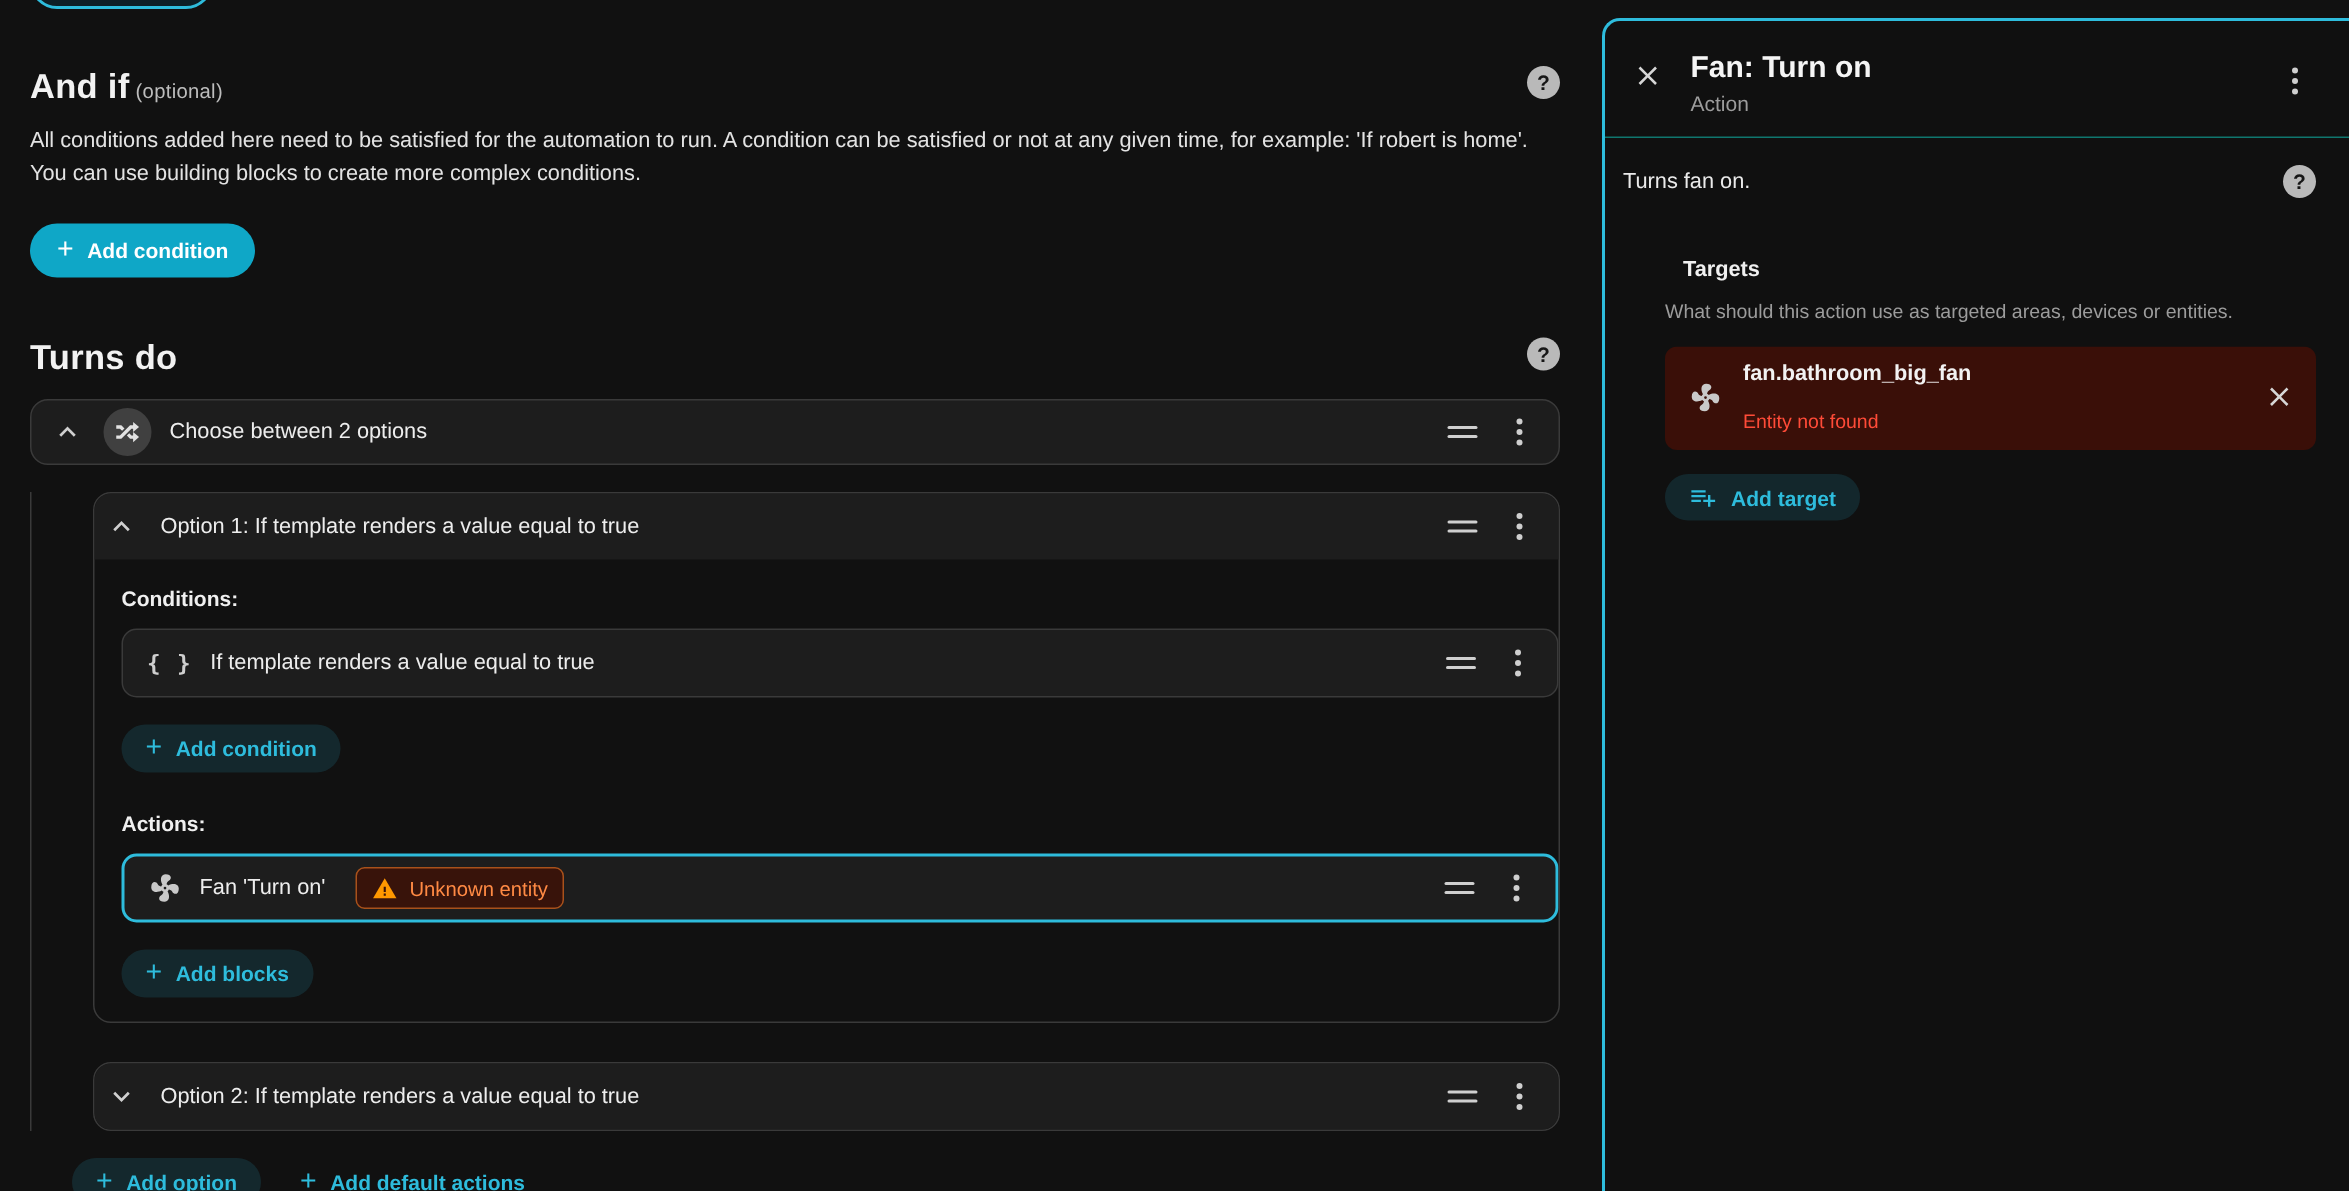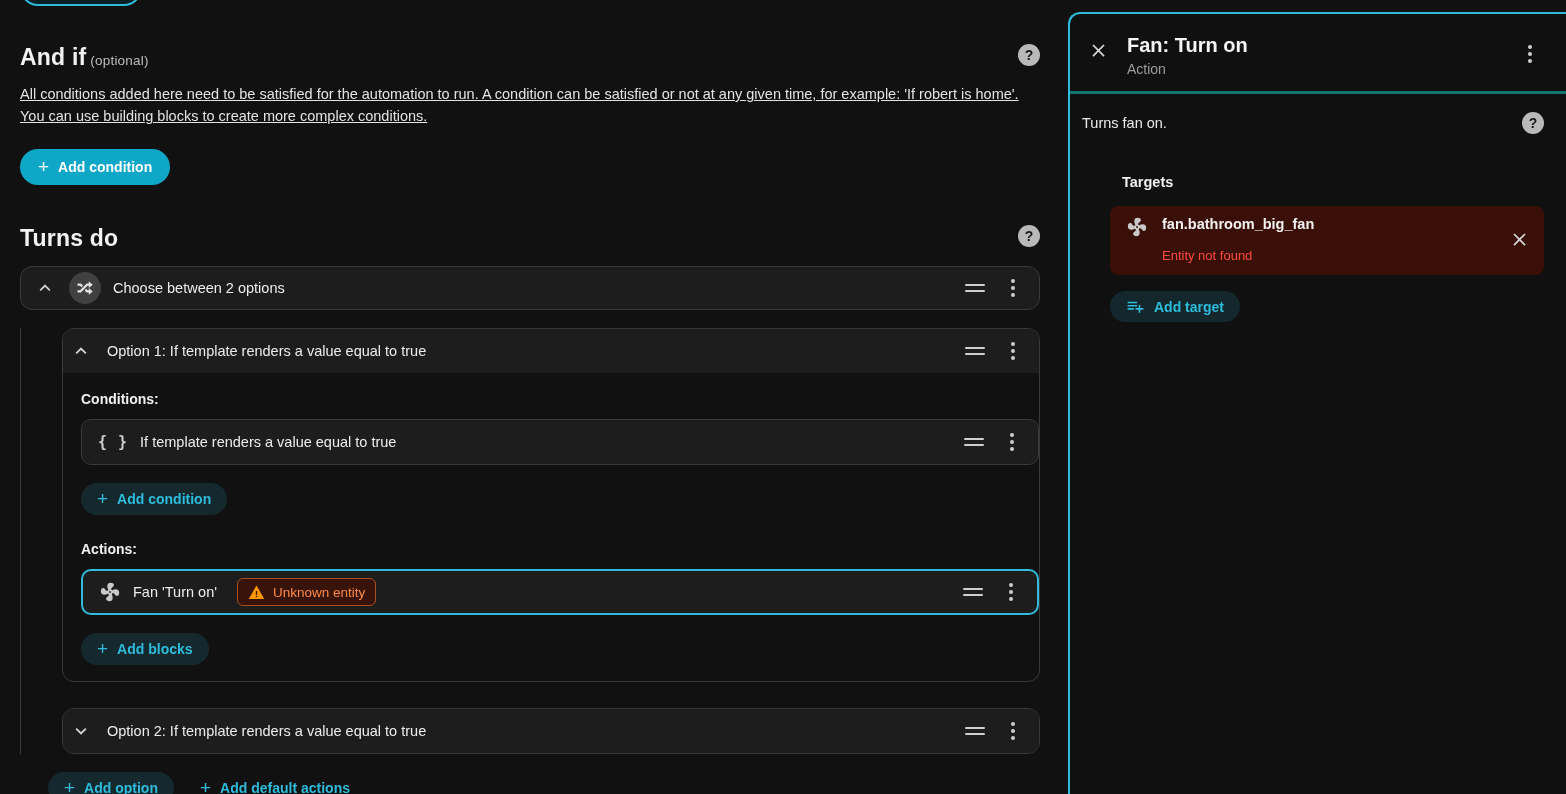--- a/index.html
+++ b/index.html
@@ -29,21 +29,21 @@
   .left{position:absolute;left:0;top:0;width:1068px;height:100%;padding:4px 28px 0 20px;}
   .partial-top-btn{position:absolute;top:-30px;left:20px;width:122px;height:36px;border-radius:18px;
     border:2px solid var(--accent-light);background:#0d1f26;}
   .section-head{display:flex;justify-content:space-between;align-items:flex-start;}
   .head-andif{margin-top:40px;}
   .head-thendo{margin-top:40px;}
   h2{font-size:23px;font-weight:700;color:#f2f2f2;margin:0;letter-spacing:.2px;}
   .opt{font-size:13.5px;color:#bdbdbd;font-weight:400;margin-left:4px;}
   .help{width:22px;height:22px;border-radius:50%;background:#b9b9b9;color:#161616;
     font-weight:700;font-size:14px;display:flex;align-items:center;justify-content:center;flex:0 0 auto;cursor:pointer;}
-  .desc{font-size:14.5px;line-height:22px;color:#e3e3e3;margin:12px 0 0;max-width:1020px;text-decoration:underline;}
+  .desc{font-size:14.5px;line-height:22px;color:#e3e3e3;margin:12px 0 0;max-width:1020px;}
   .btn-primary{margin-top:22px;display:inline-flex;align-items:center;gap:9px;height:36px;padding:0 18px;
     border:none;border-radius:18px;background:var(--accent);color:#fff;font-weight:700;font-size:14px;
     font-family:inherit;cursor:pointer;}
   .plus{font-size:19px;font-weight:400;line-height:1;position:relative;top:-1px;}
   .btn-secondary{display:inline-flex;align-items:center;gap:9px;height:32px;padding:0 16px;border:none;
     border-radius:16px;background:var(--sec-btn-bg);color:var(--accent-light);font-weight:700;font-size:14px;
     font-family:inherit;cursor:pointer;}
   .btn-text{display:inline-flex;align-items:center;gap:9px;height:32px;padding:0 10px;border:none;
     background:transparent;color:var(--accent-light);font-weight:700;font-size:14px;font-family:inherit;cursor:pointer;}
   
@@ -72,36 +72,36 @@
   .fan-svg{width:22px;height:22px;fill:#c9c9c9;flex:0 0 auto;}
   .warn-badge{display:inline-flex;align-items:center;gap:8px;height:28px;padding:0 10px;margin-left:8px;
     border:1px solid var(--warn-border);border-radius:6px;background:var(--warn-bg);color:var(--warn-text);font-size:13.5px;}
   .warn-badge svg{width:17px;height:17px;}
   .mt18{margin-top:18px;}
   .mt26{margin-top:26px;}
   .footer-row{margin-top:18px;margin-left:28px;display:flex;align-items:center;gap:16px;}
   
   .panel{position:absolute;left:1068px;top:12px;right:0;bottom:0;background:#101010;
     border:2px solid var(--accent-light);border-right:none;border-bottom:none;border-radius:12px 0 0 0;}
-  .panel-header{display:flex;align-items:flex-start;gap:16px;padding:20px 28px 14px 16px;border-bottom:3px solid #0f766e;}
+  .panel-header{display:flex;align-items:flex-start;gap:16px;padding:20px 28px 14px 16px;border-bottom:1px solid #0f766e;}
   .icon-btn{color:#d6d6d6;background:none;border:none;padding:2px;cursor:pointer;display:flex;align-items:center;justify-content:center;}
   .icon-btn svg{width:21px;height:21px;fill:currentColor;}
   .title-block{flex:1;}
   .panel-title{font-size:20px;font-weight:700;color:#f5f5f5;margin:0;}
   .panel-subtitle{font-size:14px;color:var(--text-dim);margin-top:4px;}
   .panel-body{padding:18px 22px 0 12px;}
   .turns-row{display:flex;justify-content:space-between;align-items:center;font-size:14.5px;color:#eaeaea;}
   .targets{margin-top:40px;padding-left:28px;}
   .targets-title{font-size:14.5px;font-weight:700;color:#f0f0f0;margin:12px;}
   .targets-desc{font-size:13px;color:var(--text-dim);margin:7px 0 0;}
   .entities-card{margin-top:16px;border-radius:8px;overflow:hidden;}
   .entities-header{background:#222222;height:34px;display:flex;align-items:center;gap:8px;padding:0 10px;}
   .entities-header .chev svg{width:19px;height:19px;}
   .entities-label{font-size:14px;font-weight:700;color:#f0f0f0;}
-  .entity-row{background:var(--err-bg);display:flex;gap:14px;padding:10px 12px 12px 16px;}
+  .entity-row{background:var(--err-bg);display:flex;align-items:center;gap:14px;padding:10px 12px 12px 16px;}
   .entity-texts{flex:1;}
   .entity-id{font-size:14.5px;font-weight:600;color:#f2f2f2;}
   .entity-error{font-size:13px;color:var(--err-text);margin-top:16px;}
   .add-target{margin-top:16px;height:31px;}
   .add-target svg{width:19px;height:19px;fill:currentColor;}
 </style>
 </head>
 <body>
 
 <div class="left">
@@ -293,20 +293,21 @@
 
   <div class="panel-body">
 
     <div class="turns-row">
       <span>Turns fan on.</span>
       <span class="help">?</span>
     </div>
 
     <div class="targets">
       <div class="targets-title">Targets</div>
+      <p class="targets-desc">What should this action use as targeted areas, devices or entities.</p>
 
       <div class="entities-card">
         <div class="entity-row">
           <svg class="fan-svg" viewBox="0 0 24 24">
               <path d="M12,11A1,1 0 0,0 11,12A1,1 0 0,0 12,13A1,1 0 0,0 13,12A1,1 0 0,0 12,11M12.5,2C17,2 17.11,5.57 14.75,6.75C13.76,7.24 13.32,8.29 13.13,9.22C13.61,9.42 14.03,9.73 14.35,10.13C18.05,8.13 22.03,8.92 22.03,12.5C22.03,17 18.46,17.1 17.28,14.73C16.78,13.74 15.72,13.3 14.79,13.11C14.59,13.59 14.28,14 13.88,14.34C15.87,18.03 15.08,22 11.5,22C7,22 6.91,18.42 9.27,17.24C10.25,16.75 10.69,15.71 10.89,14.79C10.4,14.59 9.97,14.27 9.65,13.87C5.96,15.85 2,15.07 2,11.5C2,7 5.56,6.89 6.74,9.26C7.24,10.25 8.29,10.68 9.22,10.87C9.41,10.39 9.73,9.97 10.14,9.65C8.15,5.96 8.94,2 12.5,2Z"></path>
             </svg>
           <div class="entity-texts">
             <div class="entity-id">fan.bathroom_big_fan</div>
             <div class="entity-error">Entity not found</div>
           </div>

